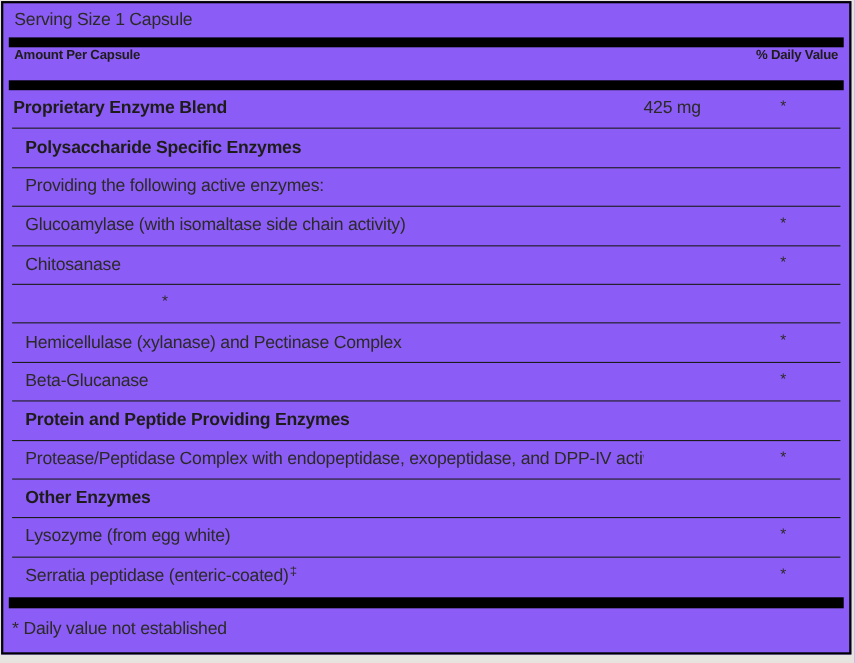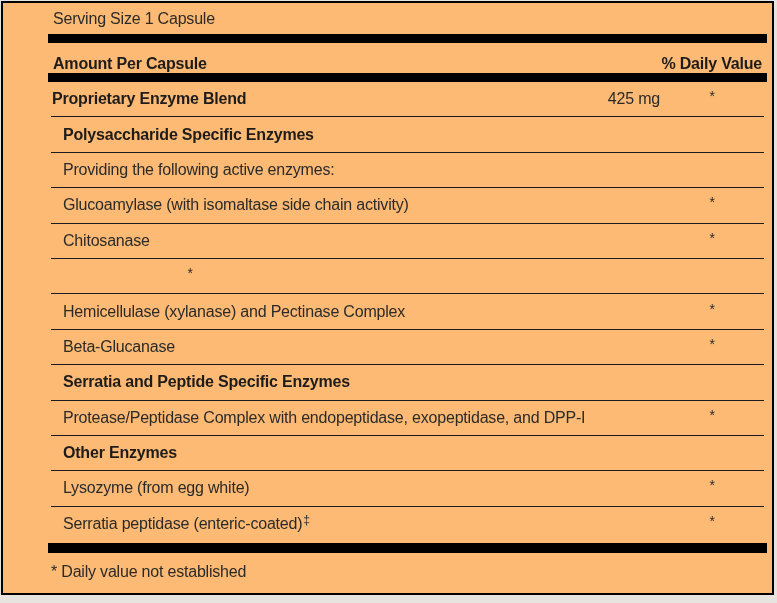--- a/index.html
+++ b/index.html
@@ -15,49 +15,48 @@
     overflow: hidden;
     -webkit-font-smoothing: antialiased;
   }
   .panel {
     position: absolute;
     left: 1px;
     top: 1px;
     width: 773px;
     height: 594px;
     box-sizing: border-box;
-    background: #fdba74;
+    background: #8b5cf6;
     border: 2px solid var(--bar-color, #000);
     color: var(--text-color, #2b2a28);
     letter-spacing: -0.2px;
-    padding-left: 40px;
   }
   .serving-row {
     height: 31px;
     display: flex;
     align-items: center;
     padding: 0 10px;
     font-size: 16px;
   }
   .bar {
     height: 9px;
     background: var(--bar-color, #000);
     margin: 0 5px;
   }
   .bar.bottom {
     height: 10px;
     margin-top: 1px;
   }
   .header-row {
     height: 30px;
     display: flex;
-    align-items: flex-end;
+    align-items: flex-start;
     justify-content: space-between;
     padding: 0 10px;
-    font-size: 16px;
+    font-size: 12px;
     font-weight: bold;
     color: #1e1c1a;
   }
   .rows {
     margin: 0 8px;
   }
   .row {
     display: flex;
     align-items: center;
     box-sizing: border-box;
@@ -76,21 +75,21 @@
     font-weight: bold;
     color: #1e1c1a;
   }
   .cell.name {
     flex: 1;
     white-space: nowrap;
     overflow: hidden;
   }
   .cell.amount {
     width: 75px;
-    text-align: right;
+    text-align: left;
     white-space: nowrap;
   }
   .cell.dv {
     width: 104px;
     text-align: center;
     font-size: 14px;
     transform: translateY(-3px);
   }
   .sup {
     font-size: 12px;
@@ -158,21 +157,21 @@
         <span class="cell name">Hemicellulase (xylanase) and Pectinase Complex</span>
         <span class="cell amount"></span>
         <span class="cell dv">*</span>
       </div>
       <div class="row indent">
         <span class="cell name">Beta-Glucanase</span>
         <span class="cell amount"></span>
         <span class="cell dv">*</span>
       </div>
       <div class="row bold indent">
-        <span class="cell name">Serratia and Peptide Specific Enzymes</span>
+        <span class="cell name">Protein and Peptide Providing Enzymes</span>
         <span class="cell amount"></span>
         <span class="cell dv"></span>
       </div>
       <div class="row indent">
         <span class="cell name">Protease/Peptidase Complex with endopeptidase, exopeptidase, and DPP-IV activity</span>
         <span class="cell amount"></span>
         <span class="cell dv">*</span>
       </div>
       <div class="row bold indent">
         <span class="cell name">Other Enzymes</span>

